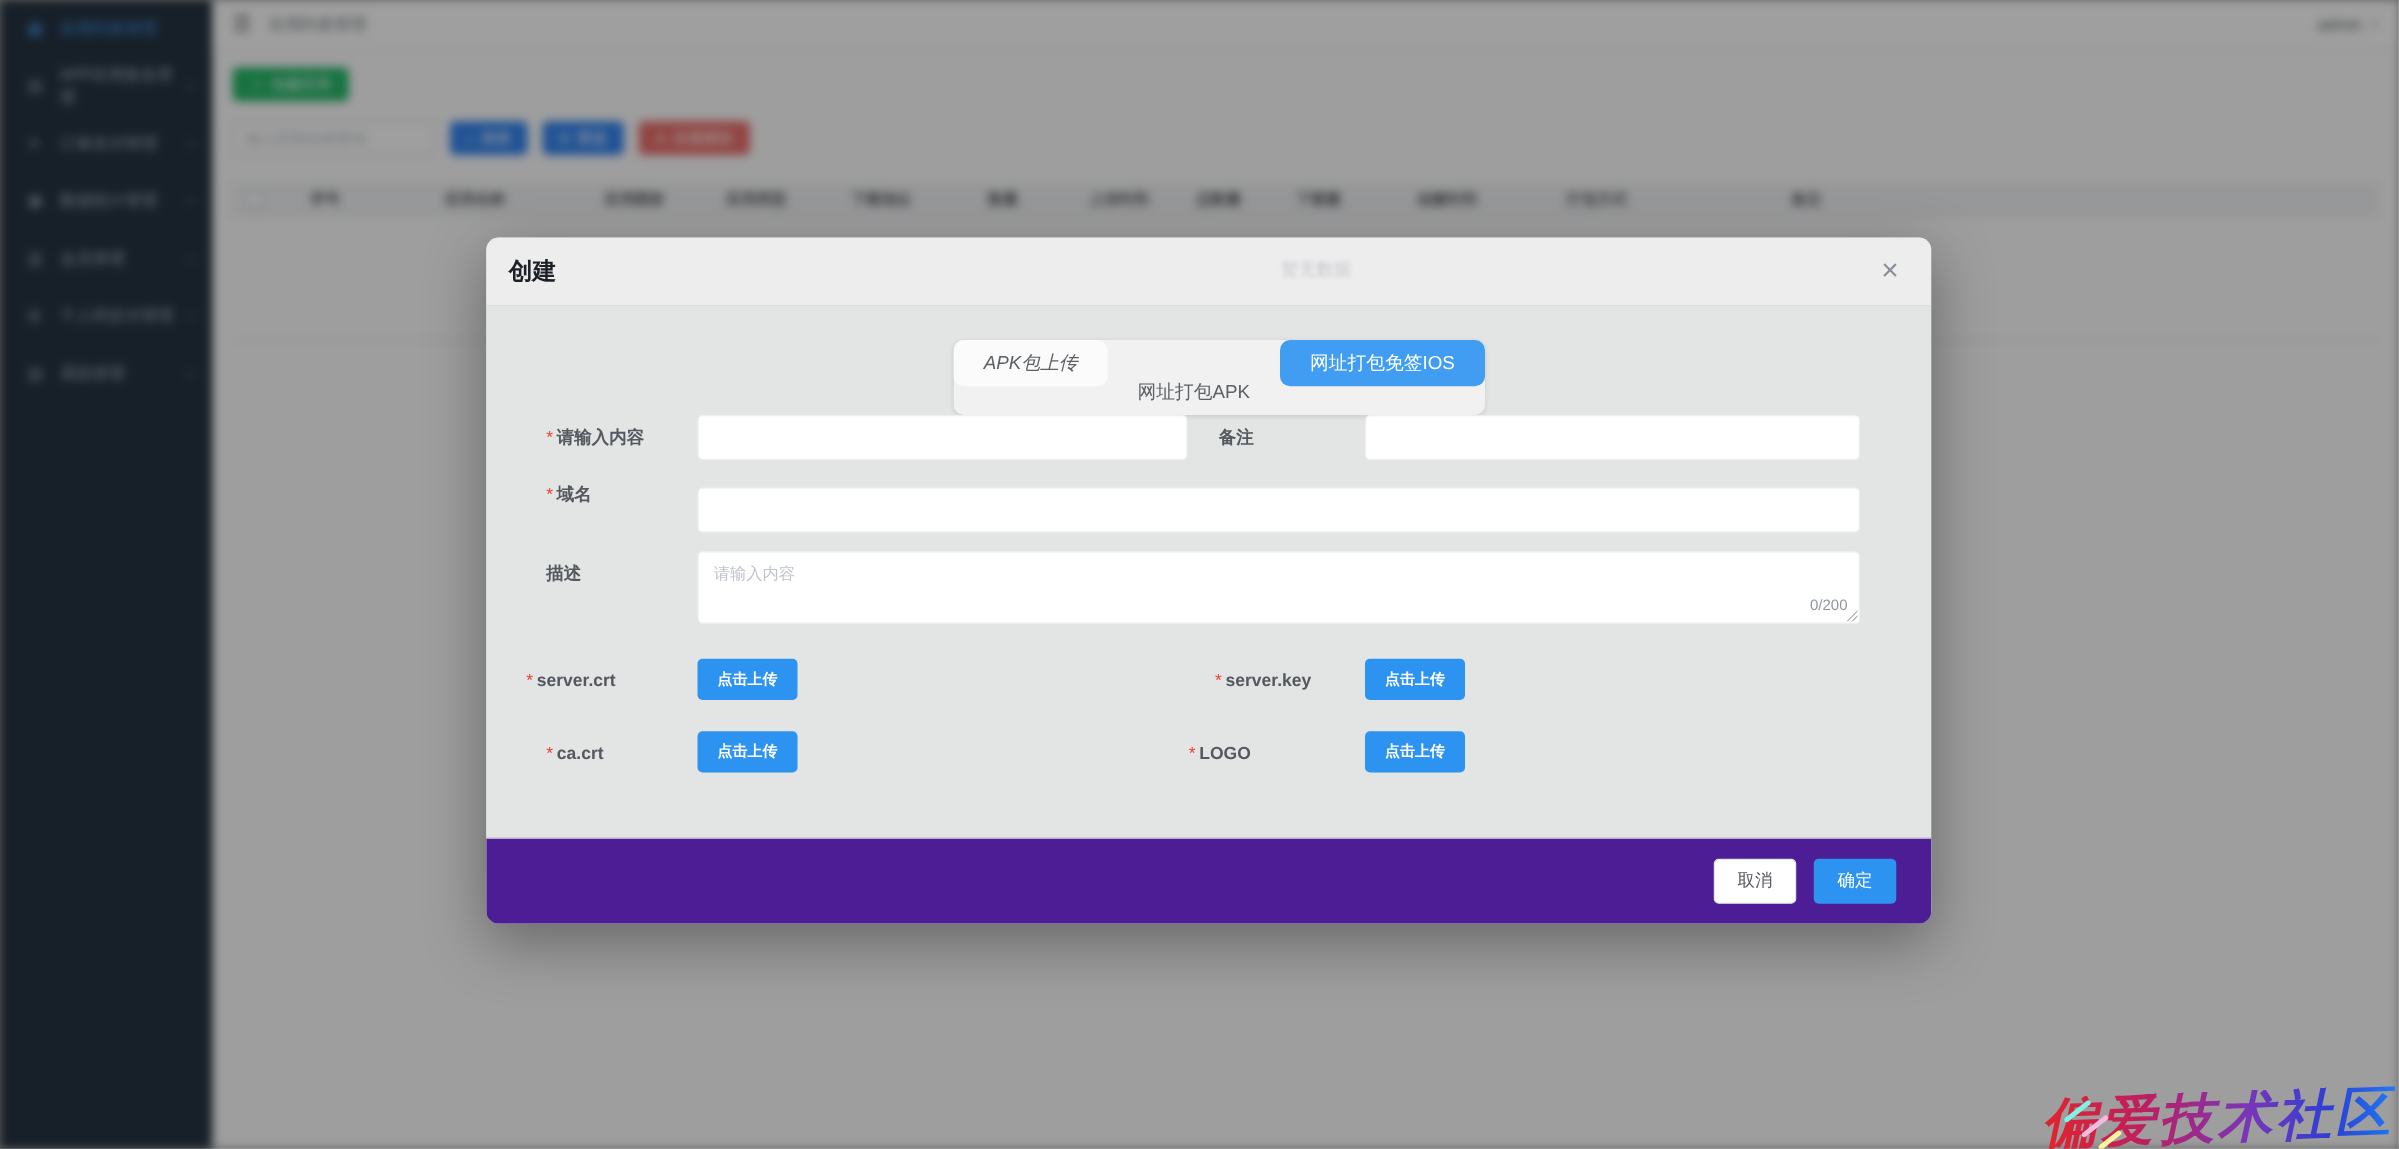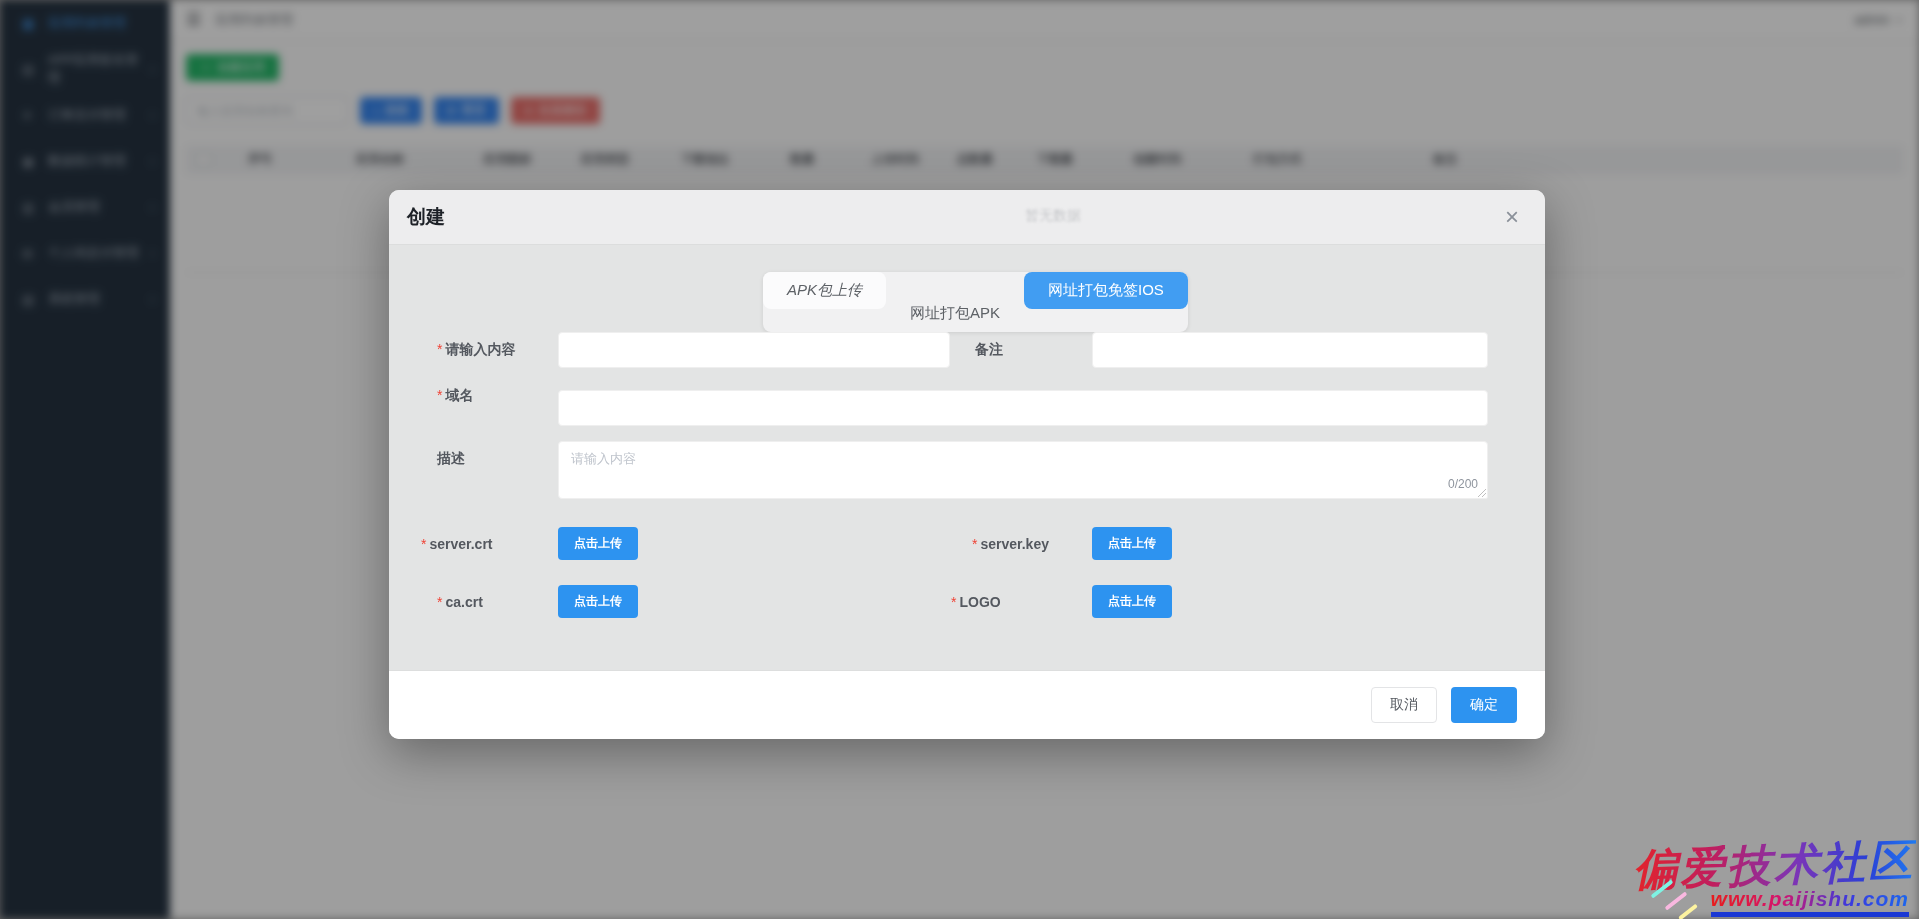--- a/index.html
+++ b/index.html
@@ -74,21 +74,21 @@
     resize:none; font-family:inherit; }
   .f-textarea::placeholder { color:#bfc4cc; }
   .counter { position:absolute; right:10px; bottom:8px; font-size:12px; color:#8f959e; }
   .grip { position:absolute; right:2px; bottom:2px; width:10px; height:10px;
     background:
       linear-gradient(135deg, transparent 0 55%, #bfbfbf 55% 62%, transparent 62% 76%, #bfbfbf 76% 83%, transparent 83%);
   }
   .btn-upload { position:absolute; width:80px; height:33px; background:#2d93f0; color:#fff;
     font-size:12px; font-weight:bold; border:none; border-radius:4px; cursor:pointer;
     font-family:inherit; }
-  .m-footer { height:69px; background:#ffffff; border-top:1px solid #dddede;
+  .m-footer { height:69px; background:#4c1d95; border-top:1px solid #dddede;
     display:flex; align-items:center; justify-content:flex-end; padding-right:28px; gap:14px; }
   .btn-cancel { width:66px; height:36px; background:#fff; border:1px solid #e3e4e6;
     border-radius:4px; color:#54585f; font-size:14px; cursor:pointer; font-family:inherit; }
   .btn-confirm { width:66px; height:36px; background:#2d93f0; border:none;
     border-radius:4px; color:#fff; font-size:14px; cursor:pointer; font-family:inherit; }
 
   
   .watermark { position:absolute; right:2px; bottom:2px; width:340px; z-index:20;
     text-align:right; pointer-events:none; }
   .wm-title { display:inline-block; font-size:44px; font-weight:900; font-style:italic;
@@ -250,21 +250,18 @@
     </div>
 
     <div class="m-footer">
       <button class="btn-cancel">取消</button>
       <button class="btn-confirm">确定</button>
     </div>
   </div>
 
   <div class="watermark">
     <span class="wm-title">偏爱技术社区</span>
-    <div class="wm-url-row">
-      <span class="wm-url">www.paijishu.com</span>
-    </div>
     <span class="spark spark1"></span>
     <span class="spark spark2"></span>
     <span class="spark spark3"></span>
   </div>
 
 </div>
 
 </body></html>

